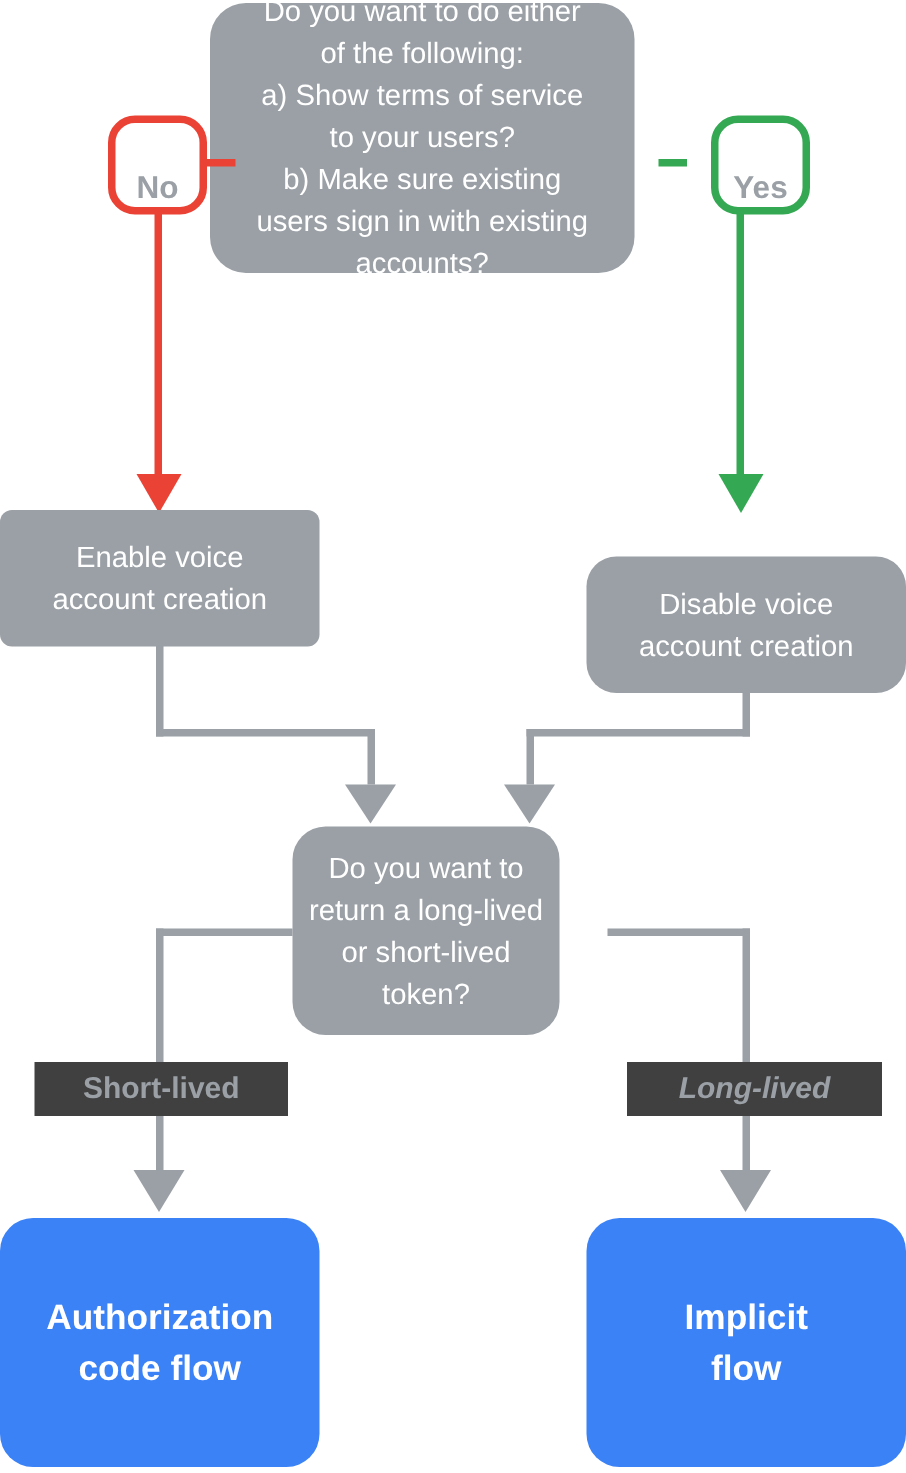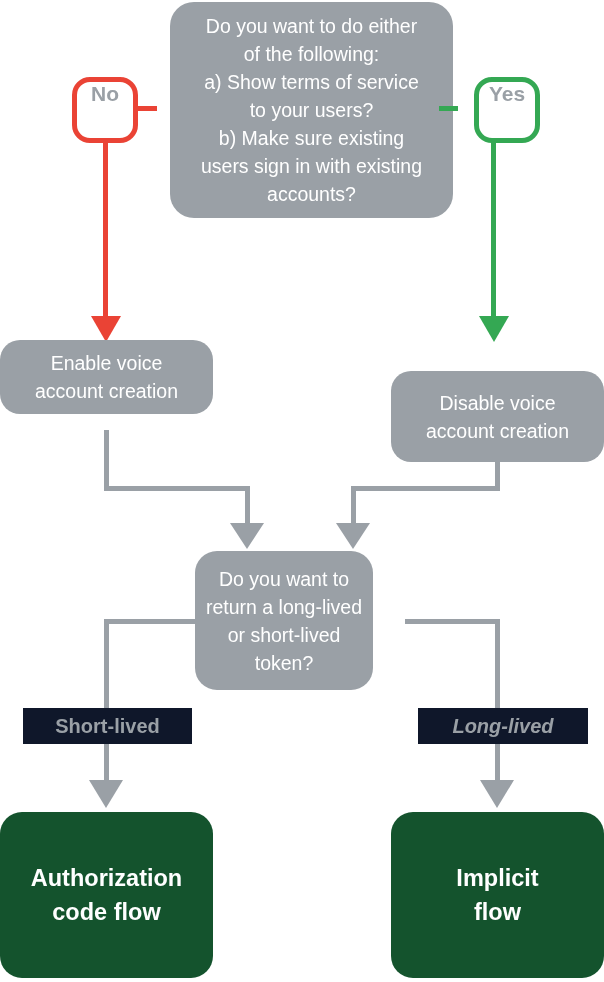--- a/index.html
+++ b/index.html
@@ -18,44 +18,44 @@
     align-items: center;
     justify-content: center;
     text-align: center;
     background: #9AA0A6;
     color: #ffffff;
     white-space: pre-line;
     font-size: 19.5px;
     line-height: 28px;
     box-sizing: border-box;
   }
-  .node-top      { left: 170px; top: 2px;   width: 283px; height: 216px; border-radius: 24px; }
-  .node-enable   { left: 0px;   top: 340px; width: 213px; height: 74px;  border-radius: 20px; }
+  .node-top      { left: 140px; top: 2px;   width: 283px; height: 180px; border-radius: 24px; }
+  .node-enable   { left: 0px;   top: 340px; width: 213px; height: 91px;  border-radius: 8px; }
   .node-disable  { left: 391px; top: 340px; width: 213px; height: 91px;  border-radius: 20px; margin-top: 31px; }
   .node-token    { left: 195px; top: 551px; width: 178px; height: 139px; border-radius: 22px; }
   .node-blue {
-    background: #14532d;
+    background: #3b82f6;
     font-weight: 700;
     font-size: 23.5px;
     line-height: 34px;
   }
   .node-authcode { left: 0px;   top: 812px; width: 213px; height: 166px; border-radius: 22px; }
   .node-implicit { left: 391px; top: 812px; width: 213px; height: 166px; border-radius: 22px; }
 
   
   .badge {
     position: absolute;
     width: 66px;
     height: 66px;
     box-sizing: border-box;
     background: #ffffff;
     border: 5px solid #14532d;
     border-radius: 18px;
     display: flex;
-    align-items: flex-start;
+    align-items: flex-end;
     justify-content: center;
     color: #9AA0A6;
     font-weight: 700;
     font-size: 21px;
     z-index: 3;
   }
   .badge-no  { left: 72px;  top: 77px; border-color: #EA4335; }
   .badge-yes { left: 458px; top: 77px; border-color: #34A853; margin-left: 16px; }
 
   
@@ -98,21 +98,21 @@
   .arrow-red   { border-top-color: #EA4335; left: 91px;  top: 316px; }
   .arrow-green { border-top-color: #34A853; left: 479px; top: 316px; }
   .arrow-ml    { left: 230px; top: 523px; border-left-width: 17px; border-right-width: 17px; }
   .arrow-mr    { left: 336px; top: 523px; border-left-width: 17px; border-right-width: 17px; }
   .arrow-bl    { left: 89px;  top: 780px; }
   .arrow-br    { left: 480px; top: 780px; }
 
   
   .edge-label {
     position: absolute;
-    background: #0f172a;
+    background: #404040;
     color: #9AA0A6;
     font-weight: 600;
     font-size: 20px;
     display: flex;
     align-items: center;
     justify-content: center;
     z-index: 2;
   }
   .label-short { left: 23px;  top: 708px; width: 169px; height: 36px; }
   .label-long  { left: 418px; top: 708px; width: 170px; height: 36px; font-style: italic; }

